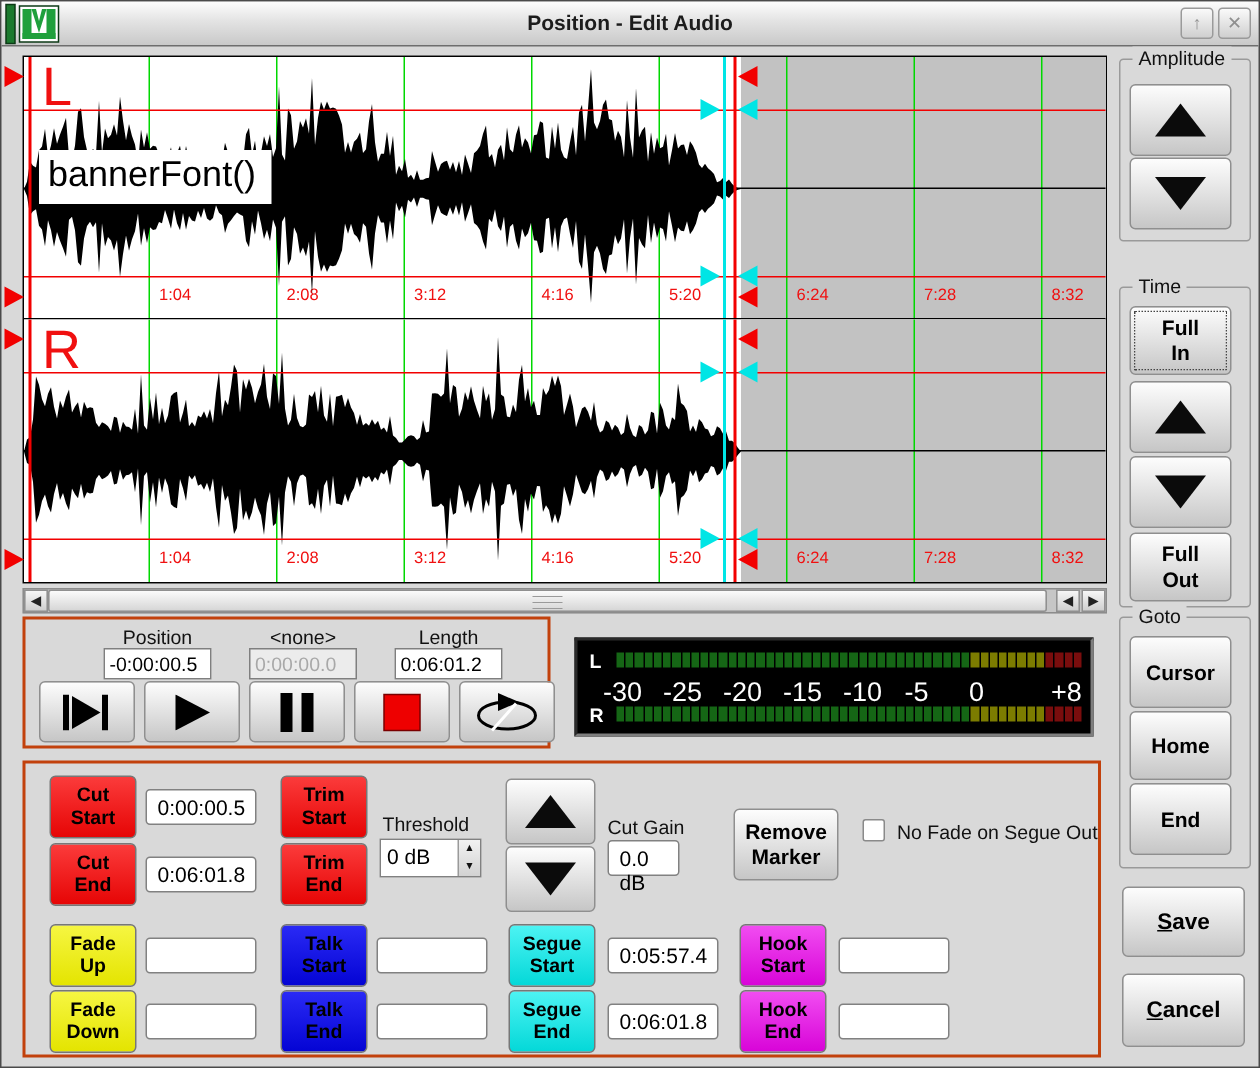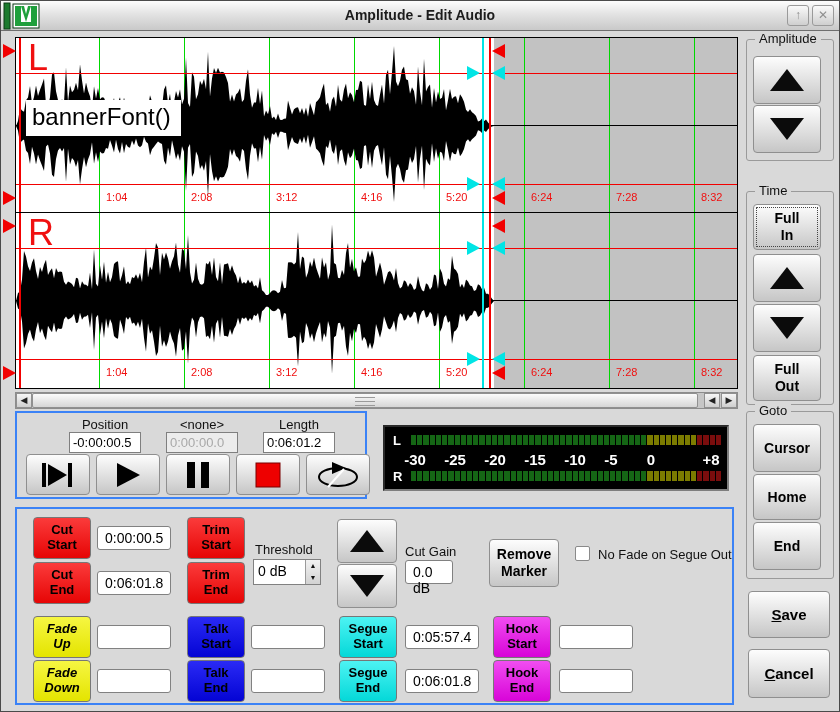--- a/index.html
+++ b/index.html
@@ -45,48 +45,48 @@
   .hscroll{position:absolute;left:14px;top:391px;width:723px;height:17px;background:#c6c6c6;
     border:1px solid #8c8c8c;}
   .sb-btn{position:absolute;top:0;width:16px;height:15px;background:linear-gradient(180deg,#f6f6f6,#cfcfcf);
     border:1px solid #909090;text-align:center;line-height:13px;font-size:9px;color:#222;}
   .sb-thumb{position:absolute;left:16px;top:0;width:666px;height:15px;
     background:linear-gradient(180deg,#fbfbfb,#d6d6d6);border:1px solid #909090;border-radius:2px;}
   .sb-grip{position:absolute;left:50%;top:3px;width:20px;height:9px;transform:translateX(-50%);
     background:repeating-linear-gradient(0deg,#9a9a9a 0 1px,transparent 1px 4px);}
 
   
-  .panel{position:absolute;border:2px solid #3b82f6;background:#d9d9d9;}
+  .panel{position:absolute;border:2px solid #c2410c;background:#d9d9d9;}
   .transport{left:14px;top:410px;width:352px;height:88px;}
   .tp-label{position:absolute;top:4px;width:70px;text-align:center;font-size:13px;color:#111;}
   .tp-field{position:absolute;top:19px;width:72px;height:21px;background:#fff;border:1px solid #7f7f7f;
     font-size:13px;color:#000;padding:2px 3px;}
   .tp-field.disabled{background:#ececec;color:#a8a8a8;}
   .tp-btn{position:absolute;top:41px;width:64px;height:41px;border:1px solid #8f8f8f;border-radius:4px;
     background:linear-gradient(180deg,#fdfdfd,#c6c6c6);display:flex;align-items:center;justify-content:center;}
 
   
   .meter{position:absolute;left:382px;top:424px;width:346px;height:66px;background:#000;
     border:2px solid #7e7e7e;border-style:inset;}
   .meter .ch-lab{position:absolute;left:8px;font-size:13px;font-weight:bold;color:#fff;}
   .led-row{position:absolute;left:26px;right:6px;height:10px;display:flex;gap:1px;}
   .led{flex:1;}
   .led.g{background:#156615;}
   .led.y{background:#7c7c00;}
   .led.r{background:#7a0d0d;}
   .meter-scale{position:absolute;left:0;right:0;top:24px;height:16px;}
-  .meter-scale span{position:absolute;transform:translateX(-50%);color:#fff;font-weight:bold;font-size:15px;}
+  .meter-scale span{position:absolute;transform:translateX(-50%);color:#fff;font-weight:normal;font-size:18px;}
 
   
   .markers{left:14px;top:506px;width:719px;height:198px;}
   .mbtn{position:absolute;width:58px;height:42px;border:1px solid #777;border-radius:4px;
     display:flex;align-items:center;justify-content:center;text-align:center;
     font-size:13px;font-weight:bold;color:#000;white-space:pre-line;line-height:1.15;}
   .mbtn.red{background:linear-gradient(180deg,#fb3b3b,#e60505);}
-  .mbtn.yellow{background:linear-gradient(180deg,#f6f642,#e4e400);font-style:italic;}
+  .mbtn.yellow{background:linear-gradient(180deg,#f6f642,#e4e400);}
   .mbtn.blue{background:linear-gradient(180deg,#2a2af5,#0404d4);}
   .mbtn.cyan{background:linear-gradient(180deg,#4df3f3,#04d8d8);}
   .mbtn.magenta{background:linear-gradient(180deg,#f14df1,#d804d8);}
   .mfield{position:absolute;width:74px;height:24px;background:#fff;border:1px solid #818181;border-radius:3px;
     font-size:14px;color:#000;padding:3px 7px;}
   .mlabel{position:absolute;font-size:13px;color:#111;}
   .spin{position:absolute;width:68px;height:26px;background:#fff;border:1px solid #818181;font-size:14px;padding:3px 4px;}
   .spin .arrows{position:absolute;right:0;top:0;bottom:0;width:15px;border-left:1px solid #9a9a9a;
     display:flex;flex-direction:column;background:linear-gradient(180deg,#f2f2f2,#d2d2d2);}
   .spin .arrows div{flex:1;font-size:7px;line-height:11px;text-align:center;color:#111;}
@@ -111,21 +111,21 @@
 
   <div class="titlebar">
     <svg class="app-icon" width="40" height="28" viewBox="0 0 40 28">
       <rect x="1" y="1" width="6" height="26" fill="#1c7a2e" stroke="#0c3a16"></rect>
       <rect x="10" y="2" width="26" height="24" fill="#fff" stroke="#0c3a16"></rect>
       <rect x="12" y="4" width="6" height="20" fill="#1fa03c"></rect>
       <rect x="28" y="4" width="6" height="20" fill="#1fa03c"></rect>
       <polygon points="18,4 23,20 28,4 25,4 23,12 21,4" fill="#1fa03c"></polygon>
       <rect x="12" y="20" width="22" height="4" fill="#1fa03c"></rect>
     </svg>
-    <div class="title-text">Amplitude - Edit Audio</div>
+    <div class="title-text">Position - Edit Audio</div>
     <div class="tb-btn" style="right:30px;">↑</div>
     <div class="tb-btn" style="right:5px;">✕</div>
   </div>
 
   <div class="waveform">
 
     <div class="channel first">
       <div class="grey-area"></div>
       <div class="grid-layer">
           <div class="gridline" style="left: 83px;"></div>

